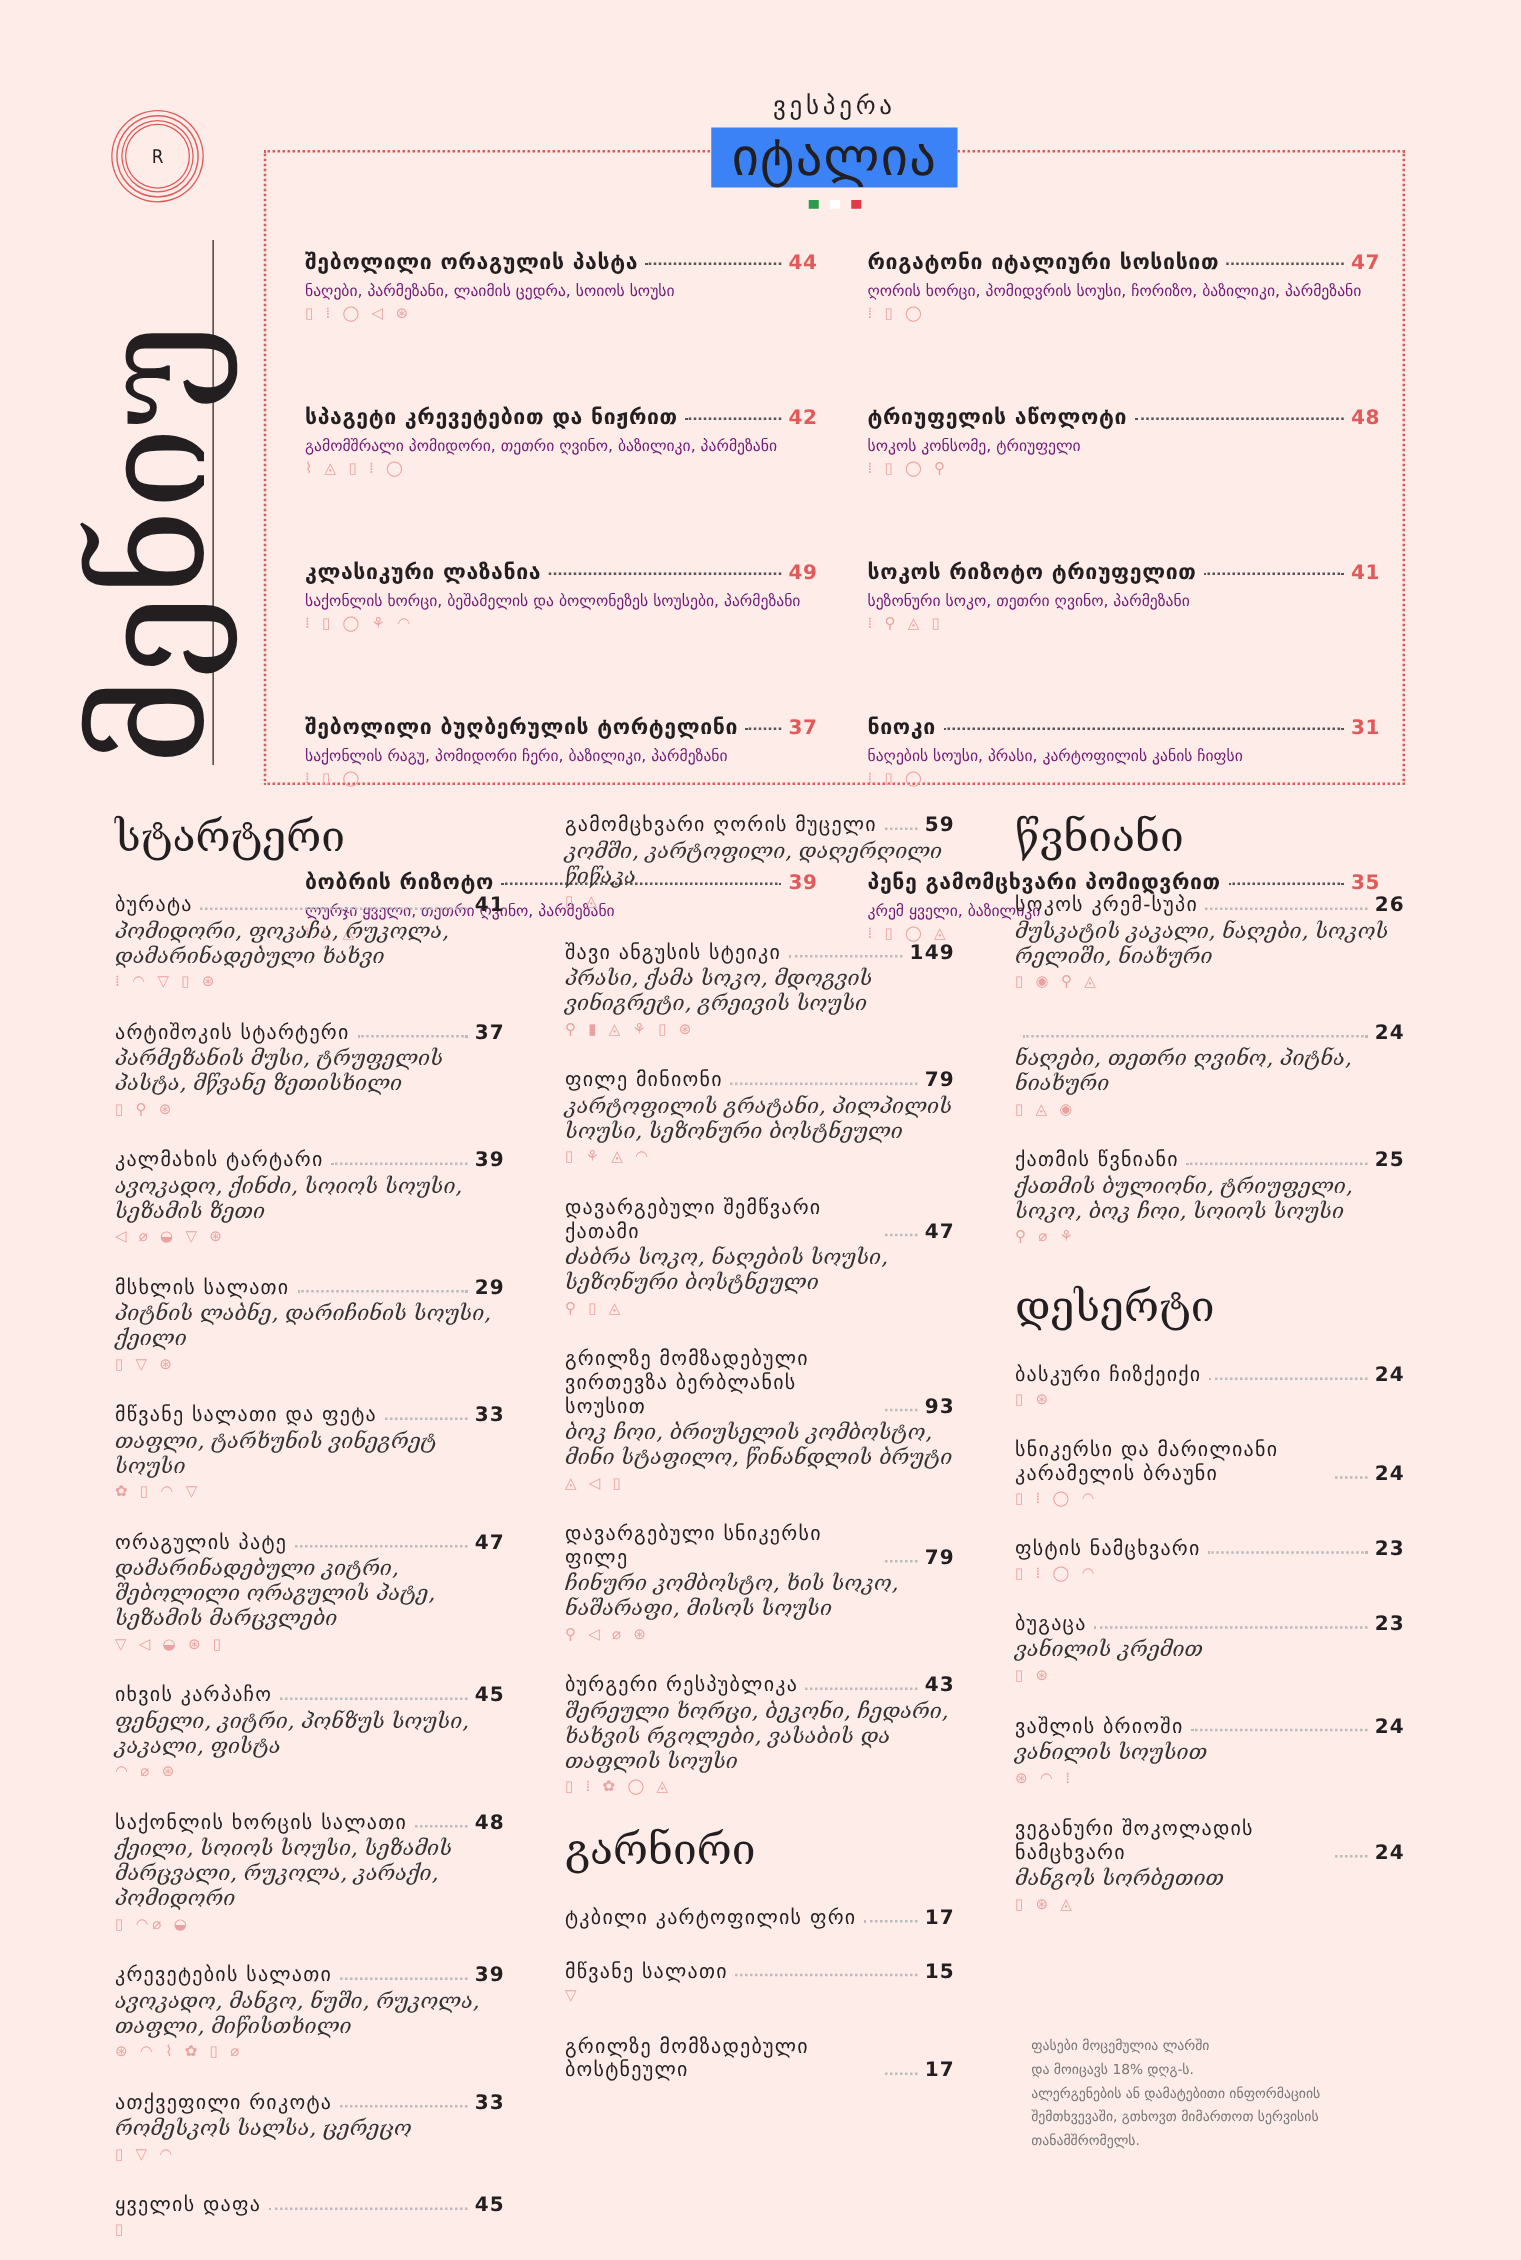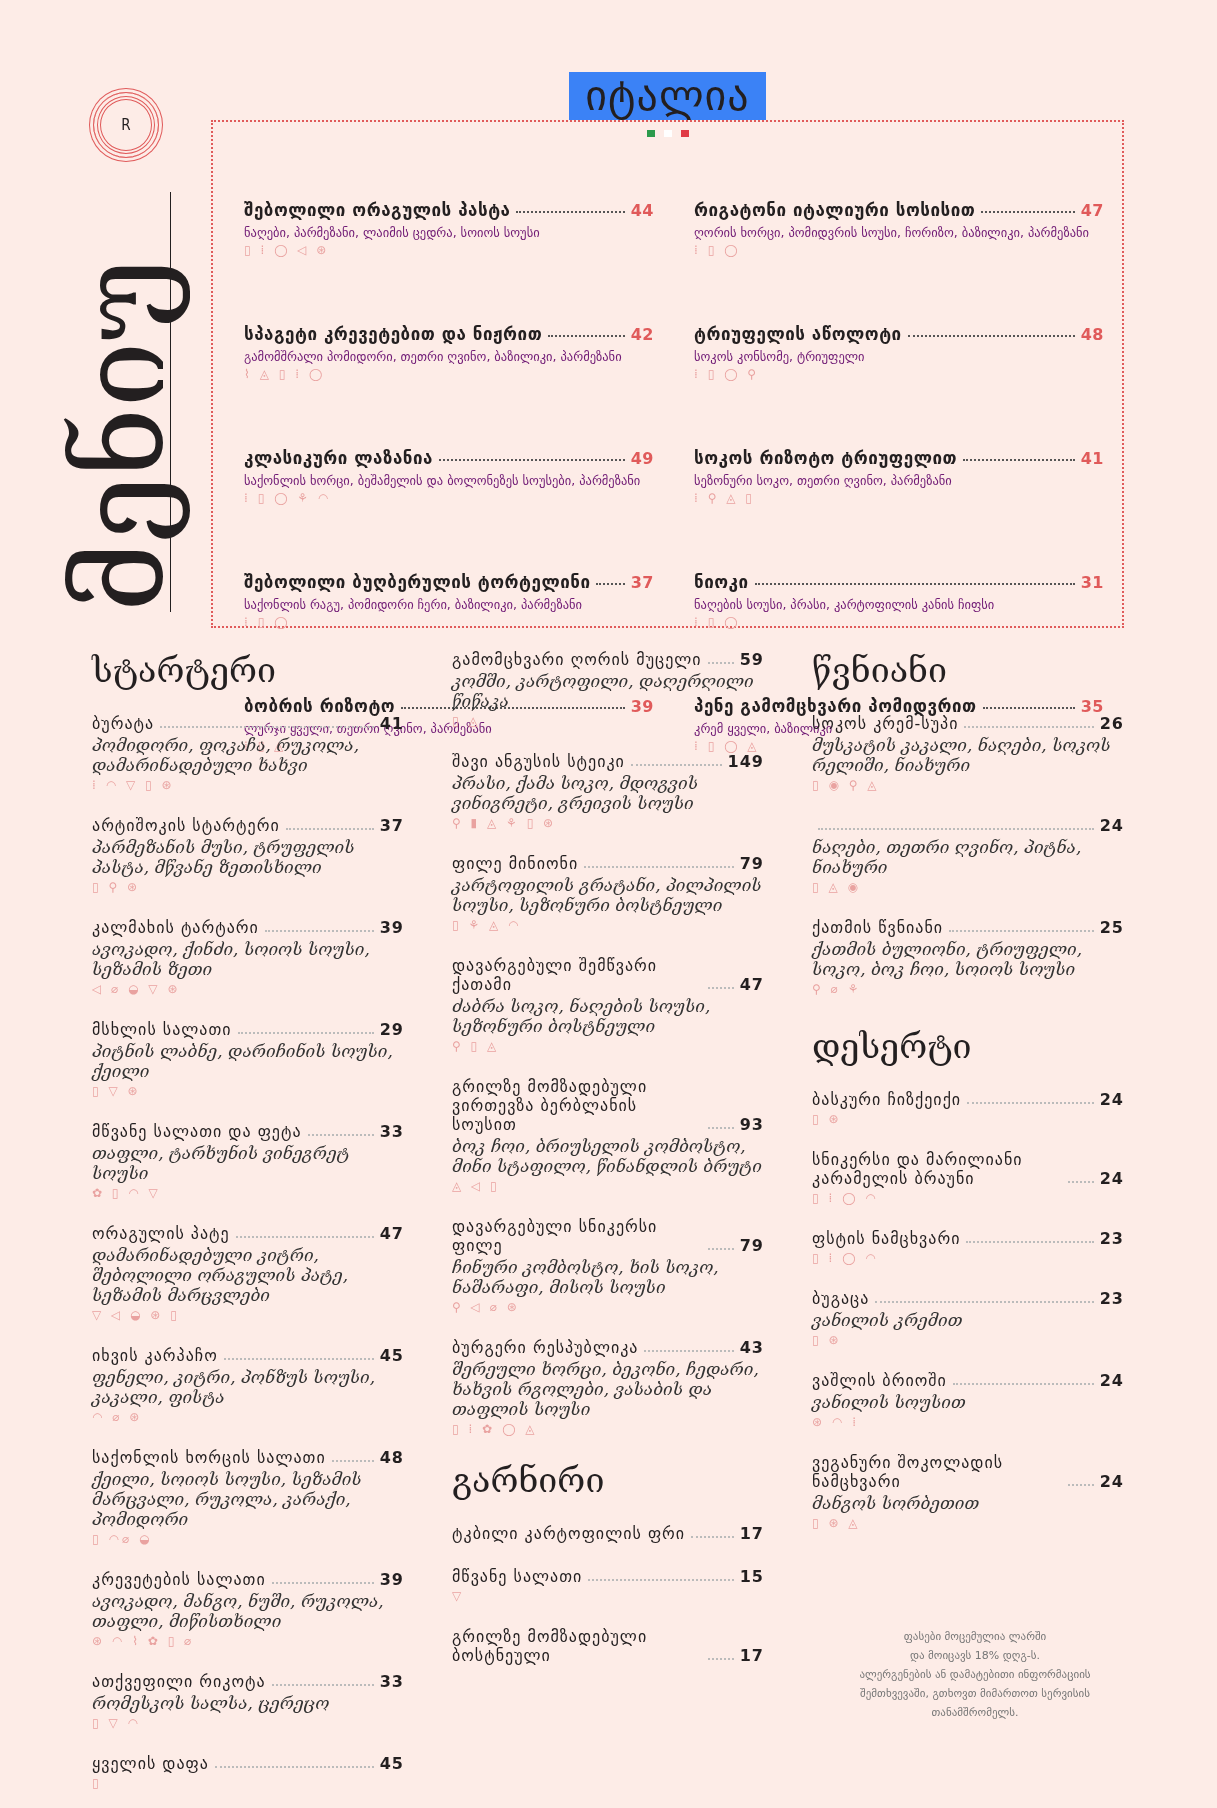--- a/index.html
+++ b/index.html
@@ -23,32 +23,33 @@
   .ital-desc{font-size:12.5px;color:#701a75;margin-top:5px;white-space:nowrap;}
   .icons{color:#e9a2a0;font-size:12px;margin-top:3px;letter-spacing:3px;}
   .col{position:absolute;top:650px;width:312px;}
   .sec-title{font-family:"DejaVu Serif",serif;font-size:34px;margin-bottom:22px;height:42px;}
   .item{margin-bottom:24px;}
   .irow{display:flex;align-items:flex-end;font-size:16px;letter-spacing:1px;}
   .irow .name{max-width:250px;}
   .irow .price{font-weight:bold;font-size:16px;}
   .irow .dots{border-bottom:2px dotted #bbb;margin:0 6px 5px;transform:none;}
   .desc{font-family:"DejaVu Serif",serif;font-style:italic;font-size:17px;line-height:20px;color:#333;margin-top:2px;}
-  .note{position:absolute;right:92px;top:1627px;width:300px;text-align:center;font-size:11px;line-height:19px;color:#777;}
+  .note{position:absolute;right:92px;top:1627px;width:300px;text-align:left;font-size:11px;line-height:19px;color:#777;}
 </style>
 </head>
 <body>
 
 <div class="logo">
     <span>R</span>
   </div>
 <div class="vtitle">მენიუ</div>
 
 <div class="italia">
   <div class="italia-head">
+    <div class="brand">ვესპერა</div>
     <div class="region">იტალია</div>
     <div class="flag">
       <span style="background:#2c9a4c"></span>
         <span style="background:#ffffff"></span>
         <span style="background:#e03a45"></span>
     </div>
   </div>
   <div class="ital-grid" id="ital-grid">
       <div class="ital-item">
         <div class="ital-row">

